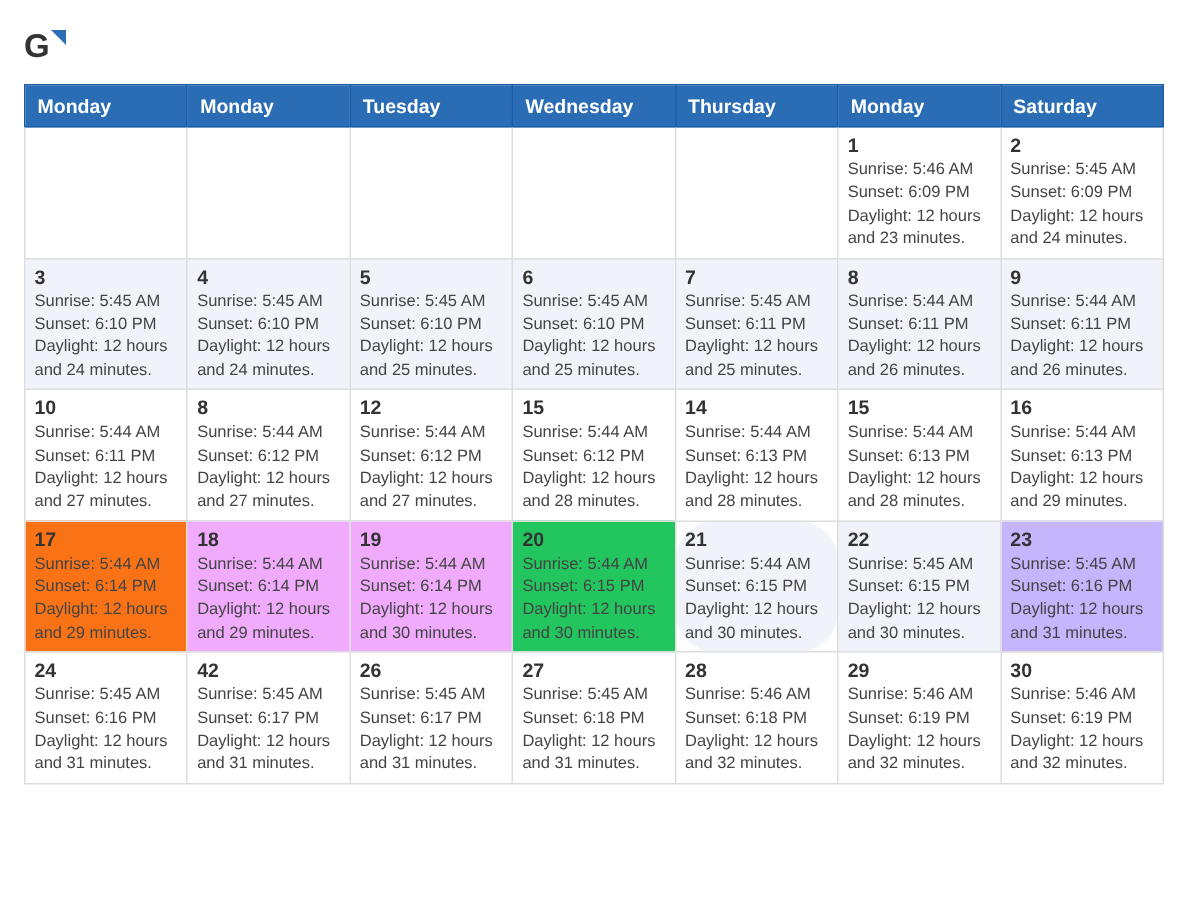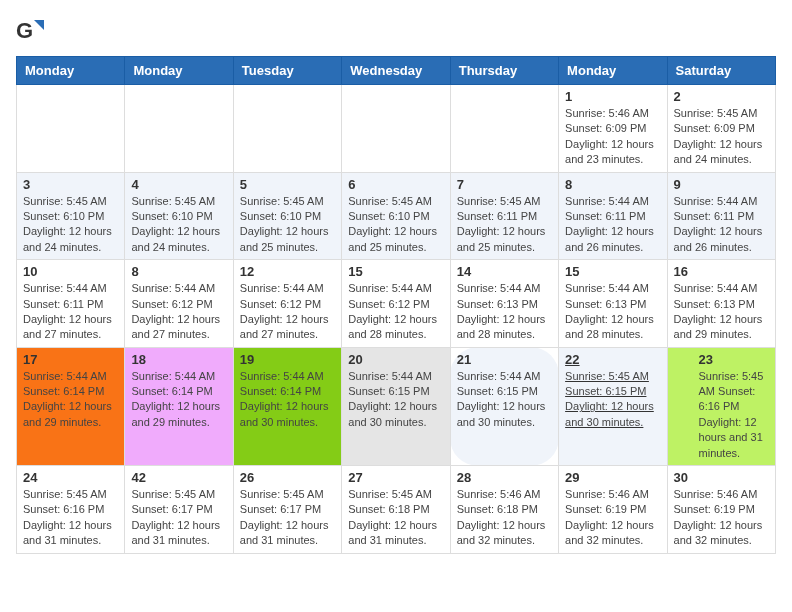--- a/index.html
+++ b/index.html
@@ -234,45 +234,45 @@
           <div class="day-info">Sunrise: 5:44 AM
 Sunset: 6:14 PM
 Daylight: 12 hours and 29 minutes.</div>
         </td>
         <td style="background: #f0abfc;">
           <span class="day-number">18</span>
           <div class="day-info">Sunrise: 5:44 AM
 Sunset: 6:14 PM
 Daylight: 12 hours and 29 minutes.</div>
         </td>
-        <td style="background: #84cc16;">
+        <td style="background: #f0abfc;">
           <span class="day-number">19</span>
           <div class="day-info">Sunrise: 5:44 AM
 Sunset: 6:14 PM
 Daylight: 12 hours and 30 minutes.</div>
         </td>
-        <td style="background: #e5e5e5; margin-left: 34px;">
+        <td style="background: #22c55e; margin-left: 34px;">
           <span class="day-number">20</span>
           <div class="day-info">Sunrise: 5:44 AM
 Sunset: 6:15 PM
 Daylight: 12 hours and 30 minutes.</div>
         </td>
         <td style="background: rgb(240, 244, 250); border-radius: 28px;">
           <span class="day-number">21</span>
           <div class="day-info">Sunrise: 5:44 AM
 Sunset: 6:15 PM
 Daylight: 12 hours and 30 minutes.</div>
         </td>
-        <td style="background: rgb(240, 244, 250); text-decoration: underline;">
+        <td style="background: rgb(240, 244, 250);">
           <span class="day-number">22</span>
           <div class="day-info">Sunrise: 5:45 AM
 Sunset: 6:15 PM
 Daylight: 12 hours and 30 minutes.</div>
         </td>
-        <td style="background: #bef264; padding-left: 31px;">
+        <td style="background: #c4b5fd;">
           <span class="day-number">23</span>
           <div class="day-info">Sunrise: 5:45 AM
 Sunset: 6:16 PM
 Daylight: 12 hours and 31 minutes.</div>
         </td>
       </tr>
       <tr>
         <td>
           <span class="day-number">24</span>
           <div class="day-info">Sunrise: 5:45 AM

